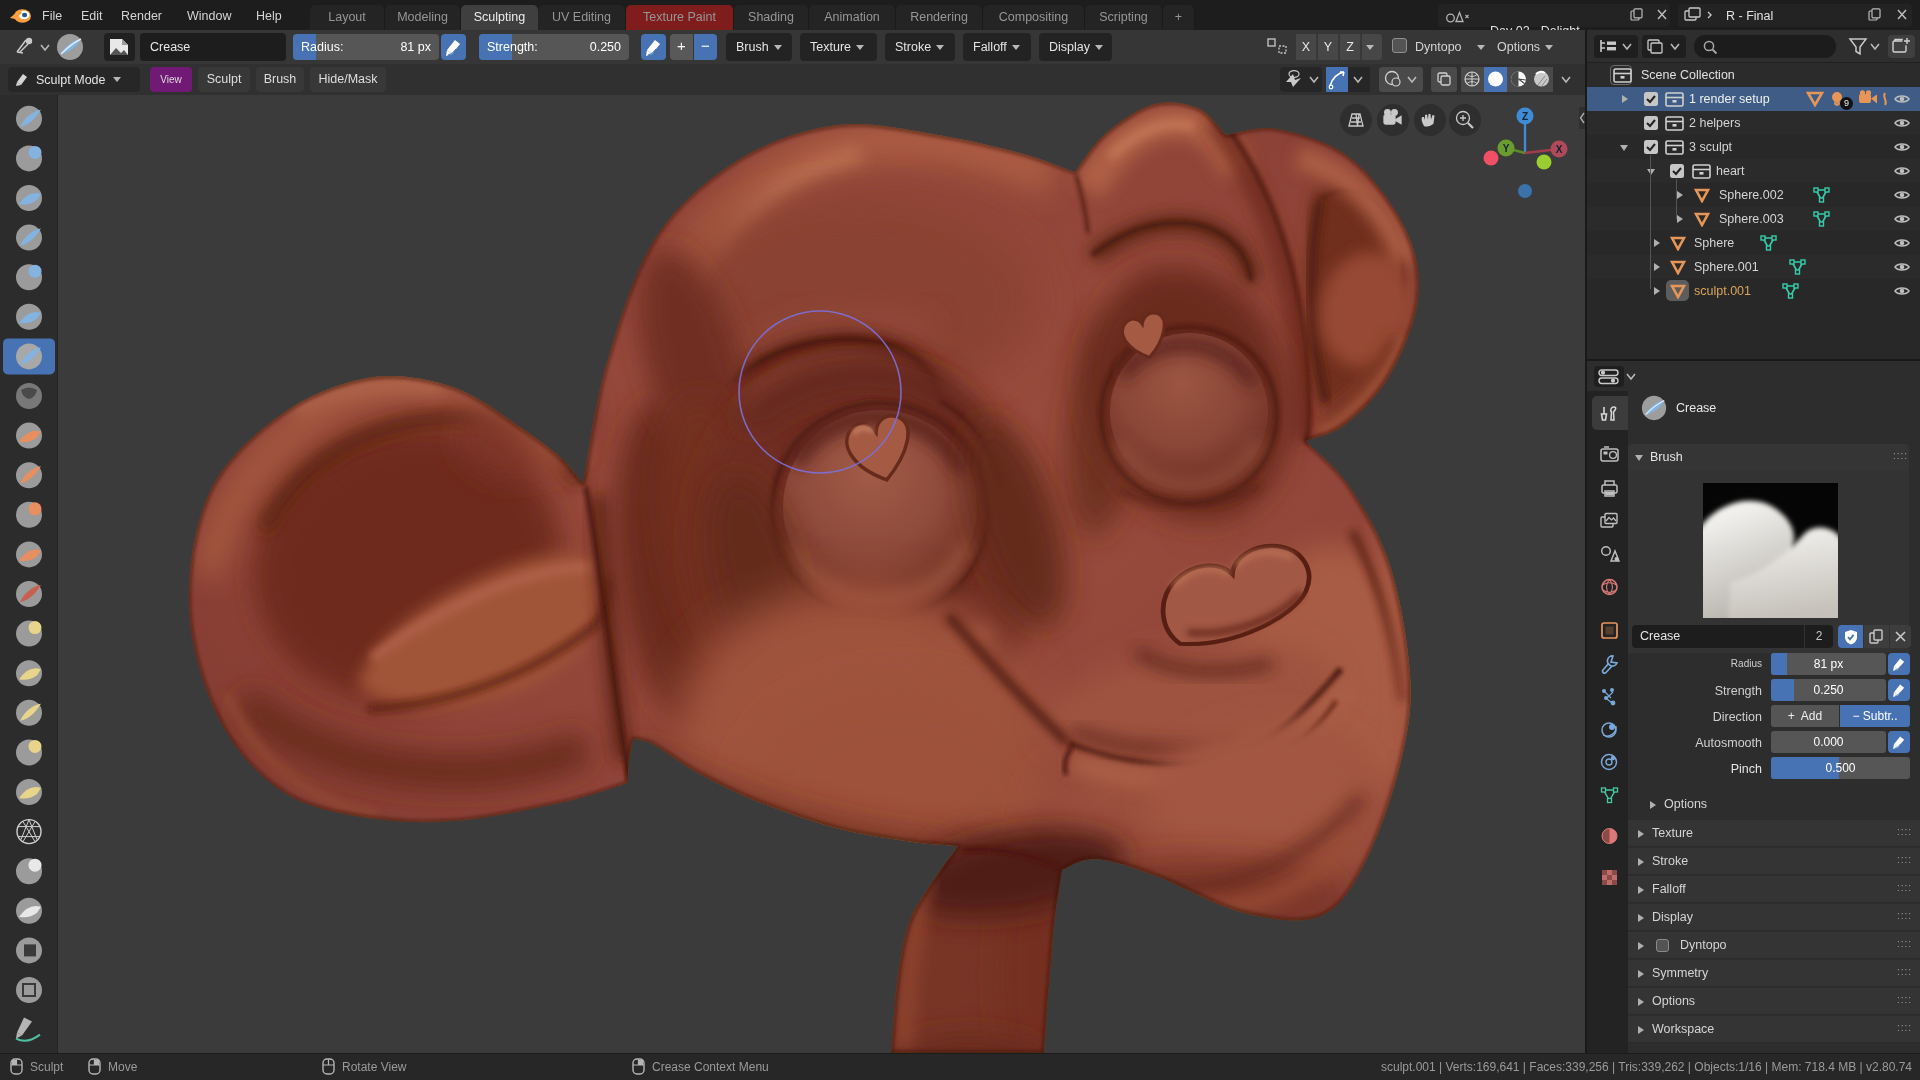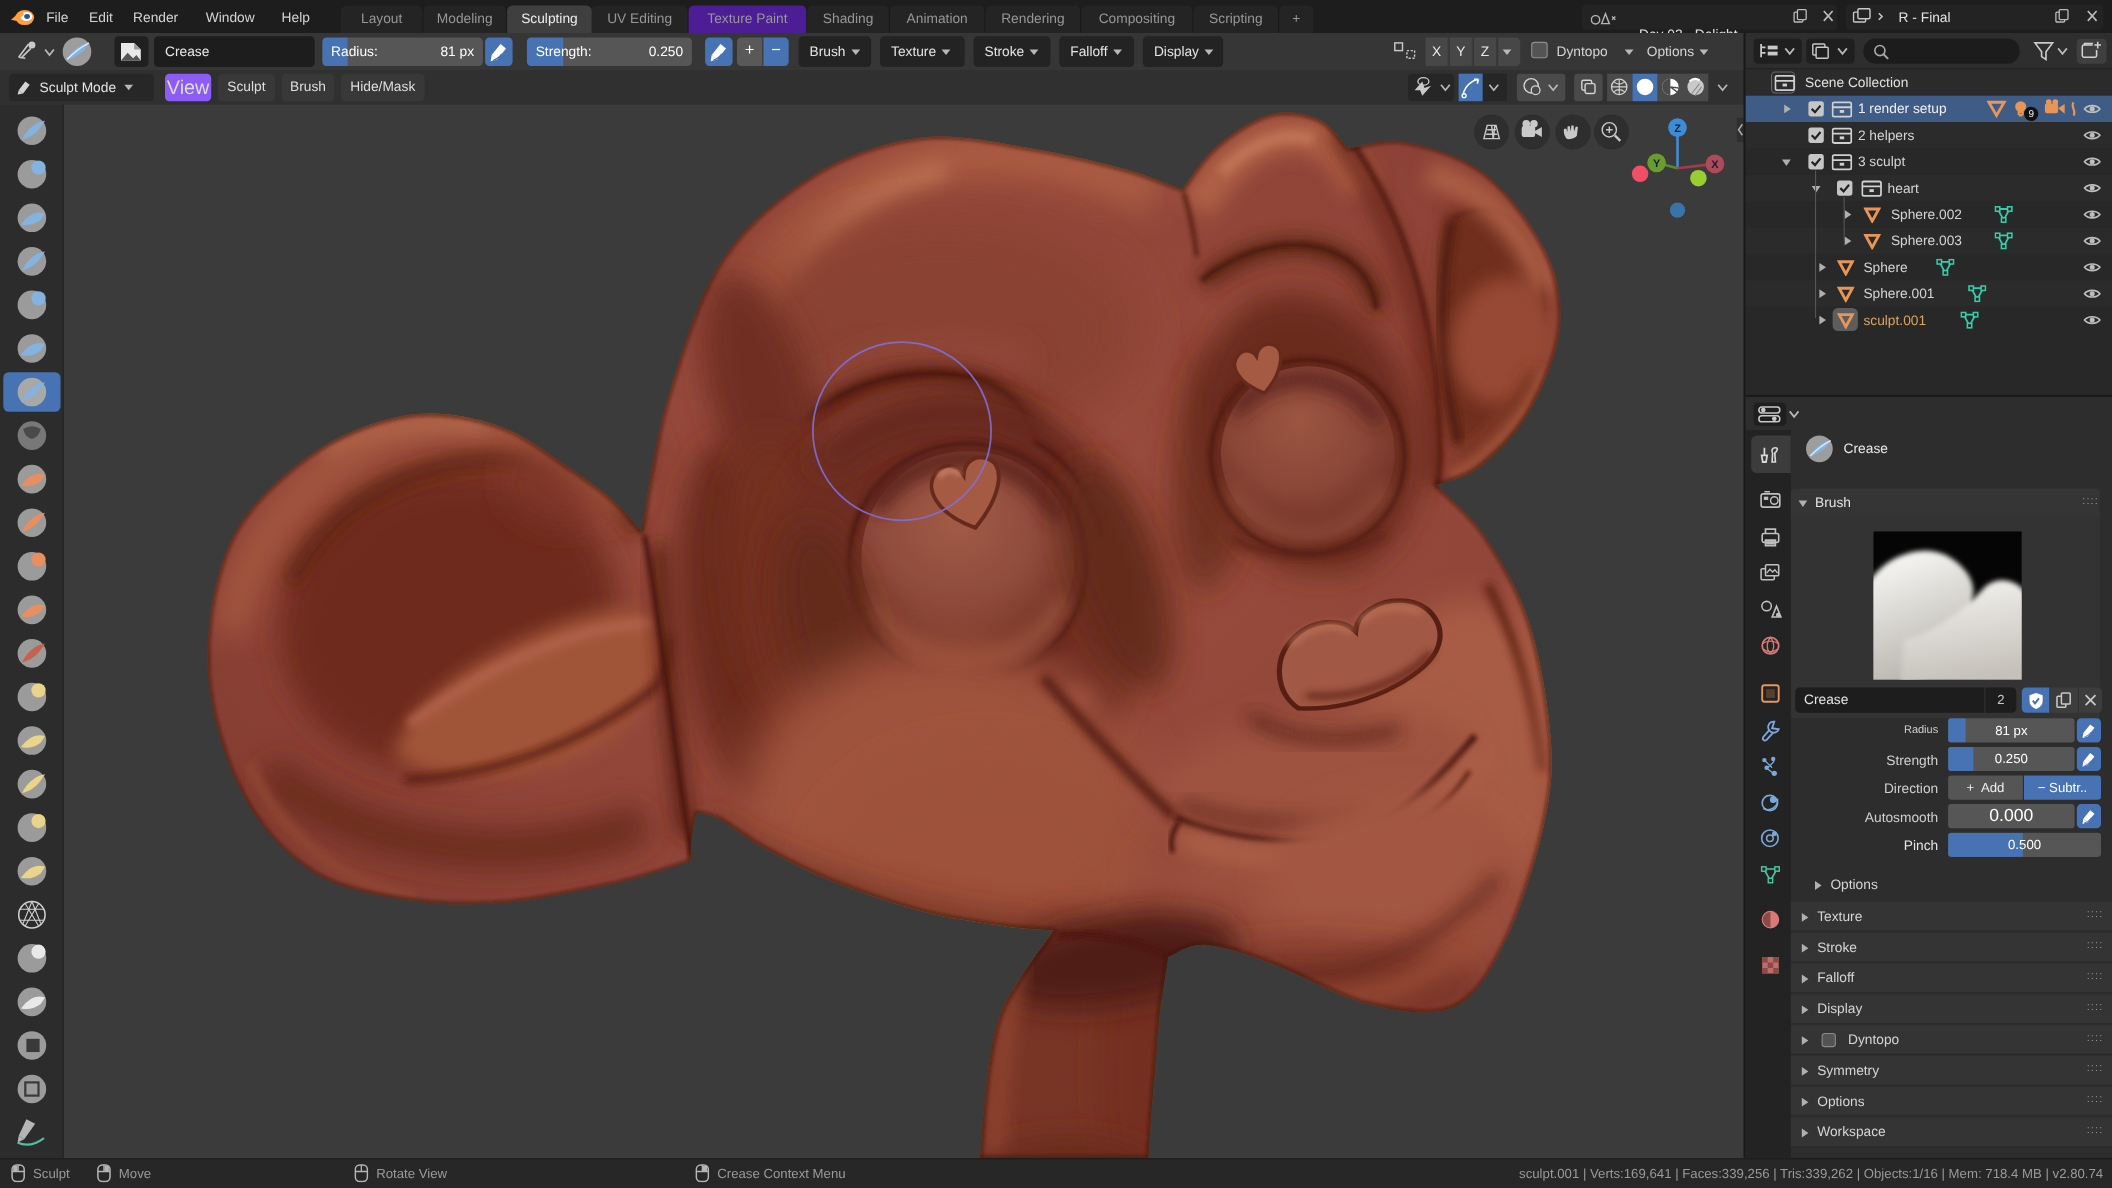--- a/index.html
+++ b/index.html
@@ -22,21 +22,21 @@
 </svg>
 <div class="abs txt" style="left:42px;top:8.5px;text-align:center;">File</div>
 <div class="abs txt" style="left:81px;top:8.5px;">Edit</div>
 <div class="abs txt" style="left:121px;top:8.5px;">Render</div>
 <div class="abs txt" style="left:187px;top:8.5px;">Window</div>
 <div class="abs txt" style="left:256px;top:8.5px;">Help</div>
 <div class="abs" style="left:310px;top:5px;width:75px;height:25px;background:#242424;border-right:1px solid #1a1a1a;border-radius:5px 5px 0 0;color:#969696;font-size:12.5px;text-align:center;line-height:25px;">Layout</div>
 <div class="abs" style="left:385px;top:5px;width:76px;height:25px;background:#242424;border-right:1px solid #1a1a1a;border-radius:5px 5px 0 0;color:#969696;font-size:12.5px;text-align:center;line-height:25px;">Modeling</div>
 <div class="abs" style="left:461px;top:5px;width:77px;height:25px;background:#3f3f3f;border-radius:5px 5px 0 0;color:#ececec;font-size:12.5px;text-align:center;line-height:25px;">Sculpting</div>
 <div class="abs" style="left:538px;top:5px;width:88px;height:25px;background:#242424;border-right:1px solid #1a1a1a;border-radius:5px 5px 0 0;color:#969696;font-size:12.5px;text-align:center;line-height:25px;">UV Editing</div>
-<div class="abs" style="left:626px;top:5px;width:108px;height:25px;background:#4c1d95;border-right:1px solid #1a1a1a;border-radius:5px 5px 0 0;color:#969696;font-size:12.5px;text-align:center;line-height:25px;">Texture Paint</div>
+<div class="abs" style="left:626px;top:5px;width:108px;height:25px;background:#7f1d1d;border-right:1px solid #1a1a1a;border-radius:5px 5px 0 0;color:#969696;font-size:12.5px;text-align:center;line-height:25px;">Texture Paint</div>
 <div class="abs" style="left:734px;top:5px;width:75px;height:25px;background:#242424;border-right:1px solid #1a1a1a;border-radius:5px 5px 0 0;color:#969696;font-size:12.5px;text-align:center;line-height:25px;">Shading</div>
 <div class="abs" style="left:809px;top:5px;width:87px;height:25px;background:#242424;border-right:1px solid #1a1a1a;border-radius:5px 5px 0 0;color:#969696;font-size:12.5px;text-align:center;line-height:25px;">Animation</div>
 <div class="abs" style="left:896px;top:5px;width:87px;height:25px;background:#242424;border-right:1px solid #1a1a1a;border-radius:5px 5px 0 0;color:#969696;font-size:12.5px;text-align:center;line-height:25px;">Rendering</div>
 <div class="abs" style="left:983px;top:5px;width:102px;height:25px;background:#242424;border-right:1px solid #1a1a1a;border-radius:5px 5px 0 0;color:#969696;font-size:12.5px;text-align:center;line-height:25px;">Compositing</div>
 <div class="abs" style="left:1085px;top:5px;width:78px;height:25px;background:#242424;border-right:1px solid #1a1a1a;border-radius:5px 5px 0 0;color:#969696;font-size:12.5px;text-align:center;line-height:25px;">Scripting</div>
 <div class="abs" style="left:1163px;top:5px;width:32px;height:25px;background:#242424;border-right:1px solid #1a1a1a;border-radius:5px 5px 0 0;color:#969696;font-size:12.5px;text-align:center;line-height:25px;">+</div>
 <div class="abs" style="left:1438px;top:4px;width:232px;height:23px;background:#232323;border-radius:4px;"></div>
 <svg class="abs" style="left:1446px;top:10px" width="24" height="13" viewBox="0 0 24 13">
 <circle cx="4.5" cy="8" r="3.8" fill="none" stroke="#b4b4b4" stroke-width="1.3"></circle>
 <path d="M10 11.5 L13.5 2.5 L17 11.5 Z" fill="none" stroke="#b4b4b4" stroke-width="1.3"></path>
@@ -119,21 +119,21 @@
   </div>
 <div class="abs" style="left:1392px;top:38px;width:15px;height:15px;background:#545454;border:1.5px solid #909090;border-radius:3px;"></div>
 <div class="abs txt" style="left:1415px;top:40px;">Dyntopo</div>
 <span class="caret abs" style="left:1472px;top:45px;"></span>
 <div class="abs row txt" style="left:1497px;top:40px;">Options<span class="caret"></span></div>
 <div class="abs" style="left:0;top:64px;width:1587px;height:31px;background:#303030;"></div>
 <div class="abs row" style="left:8px;top:67px;width:132px;height:25px;background:#272727;border-radius:4px;padding-left:6px;color:#e4e4e4;font-size:12.5px;"><svg width="16" height="16" viewBox="0 0 16 16" style="margin-right:6px">
       <path d="M9 2 l4 3 -6 8 -4 -3 z" fill="#d5d5d5"></path>
       <path d="M3 10 l4 3 -5 1 z" fill="#d5d5d5"></path>
     </svg>Sculpt Mode<span class="caret" style="margin-left:8px;"></span></div>
-<div class="abs" style="left:150px;top:67px;width:42px;height:25px;background:#8b5cf6;border-radius:4px;color:#dedede;font-size:18px;text-align:center;line-height:25px;">View</div>
+<div class="abs" style="left:150px;top:67px;width:42px;height:25px;background:#701a75;border-radius:4px;color:#dedede;font-size:10px;text-align:center;line-height:25px;">View</div>
 <div class="abs" style="left:198px;top:67px;width:52px;height:25px;background:#383838;border-radius:4px;color:#dedede;font-size:12.5px;text-align:center;line-height:25px;">Sculpt</div>
 <div class="abs" style="left:256px;top:67px;width:48px;height:25px;background:#383838;border-radius:4px;color:#dedede;font-size:12.5px;text-align:center;line-height:25px;">Brush</div>
 <div class="abs" style="left:310px;top:67px;width:76px;height:25px;background:#383838;border-radius:4px;color:#dedede;font-size:12.5px;text-align:center;line-height:25px;">Hide/Mask</div>
 <svg class="abs" style="left:1280px;top:66px" width="300" height="27" viewBox="0 0 300 27">
 <rect x="0" y="1" width="42" height="25" rx="4" fill="#262626"></rect>
 <path d="M6 16 l7 -8 2 6 6 -2 -8 9 -2 -5 z" fill="#c9c9c9"></path>
 <ellipse cx="14" cy="8" rx="5" ry="3.4" fill="none" stroke="#c9c9c9" stroke-width="1.2"></ellipse>
 <path d="M30 11 l4 5 4 -5" fill="none" stroke="#b8b8b8" stroke-width="1.6"></path>
 <rect x="46" y="1" width="22" height="25" rx="0" fill="#4772b3"></rect>
 <path d="M50 20 C52 12 58 7 64 6 M64 6 l-4 0 m4 0 l-1 4" stroke="#fff" stroke-width="1.5" fill="none"></path>
@@ -768,21 +768,21 @@
 <svg class="abs" style="left:1892px;top:683px" width="14" height="14" viewBox="0 0 17 18">
 <path d="M10 2 l5 4 -8 10 -5 -4 z" fill="#fff"></path>
     <path d="M2 12 l5 4 -6 2 z" fill="#fff"></path>
 <path d="M3 17 c3 -1 6 -3 8 -6" stroke="#4772b3" stroke-width="1" fill="none"></path>
 </svg>
 <div class="abs" style="left:1628px;top:710px;width:134px;text-align:right;color:#cfcfcf;font-size:12.5px;">Direction</div>
 <div class="abs" style="left:1771px;top:705px;width:68px;height:22px;background:#555;border-radius:3px 0 0 3px;color:#eee;font-size:12px;text-align:center;line-height:22px;">+&nbsp; Add</div>
 <div class="abs" style="left:1840px;top:705px;width:70px;height:22px;background:#4772b3;border-radius:0 3px 3px 0;color:#fff;font-size:12px;text-align:center;line-height:22px;">− Subtr..</div>
 <div class="abs" style="left:1628px;top:736px;width:134px;text-align:right;color:#cfcfcf;font-size:12.5px;">Autosmooth</div>
 <div class="abs" style="left:1771px;top:731px;width:115px;height:22px;background:#565656;border-radius:3px;overflow:hidden;">
-    <div class="abs" style="left:0;top:0;width:115px;text-align:center;color:#fff;font-size:16px;line-height:22px;">0.000</div>
+    <div class="abs" style="left:0;top:0;width:115px;text-align:center;color:#fff;font-size:12px;line-height:22px;">0.000</div>
   </div>
 <div class="abs" style="left:1888px;top:731px;width:22px;height:22px;background:#4772b3;border-radius:4px;"></div>
 <svg class="abs" style="left:1892px;top:735px" width="14" height="14" viewBox="0 0 17 18">
 <path d="M10 2 l5 4 -8 10 -5 -4 z" fill="#fff"></path>
     <path d="M2 12 l5 4 -6 2 z" fill="#fff"></path>
 <path d="M3 17 c3 -1 6 -3 8 -6" stroke="#4772b3" stroke-width="1" fill="none"></path>
 </svg>
 <div class="abs" style="left:1628px;top:762px;width:134px;text-align:right;color:#e5e5e5;font-size:12.5px;">Pinch</div>
 <div class="abs" style="left:1771px;top:757px;width:139px;height:22px;background:#565656;border-radius:3px;overflow:hidden;">
     <div class="abs" style="left:0;top:0;width:68.11px;height:22px;background:#4772b3;"></div>

